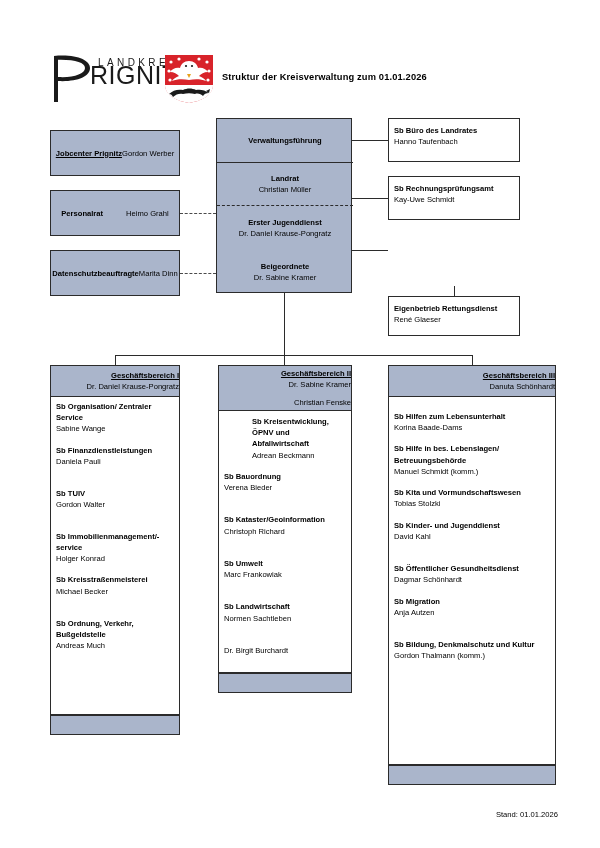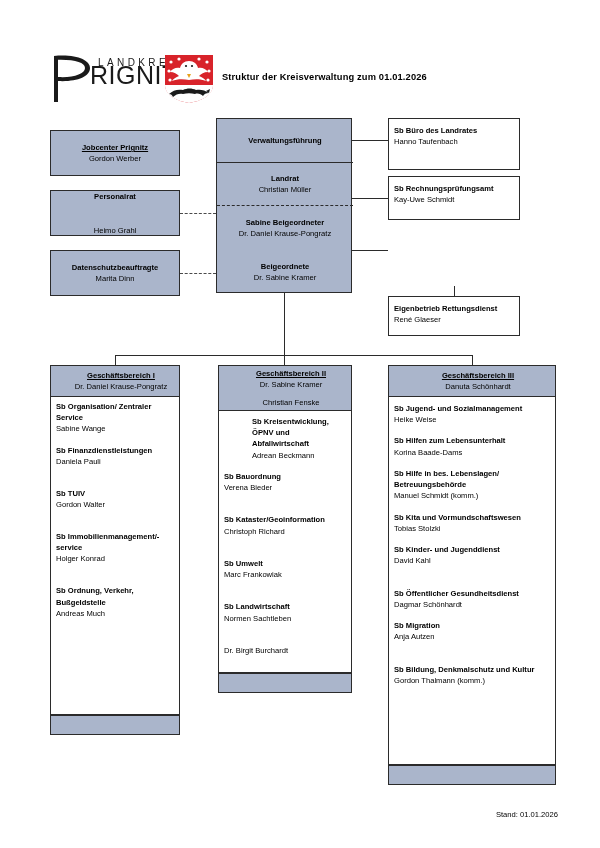--- a/index.html
+++ b/index.html
@@ -35,21 +35,21 @@
     position: absolute;
     background: #ffffff;
     border: 1px solid #2b2b2b;
   }
   .ttl { font-weight: bold; }
   .ul { text-decoration: underline; }
 
   
   .side-box {
     width: 130px; height: 46px;
-    display: flex; flex-direction: column;
+    display: flex; flex-direction: row;
     align-items: center; justify-content: center;
     font-size: 7.6px; line-height: 1.45;
   }
   .side-box .nm { font-weight: normal; }
 
   
   #central { left: 216px; top: 118px; width: 136px; height: 175px; padding: 0; }
   .cseg {
     position: absolute; left: 0; width: 136px;
     display: flex; flex-direction: column;
@@ -63,21 +63,21 @@
   .right-box {
     width: 132px;
     padding: 6px 5px 5px 5px;
     font-size: 7.6px; line-height: 1.5;
   }
   .right-box .nm { font-weight: normal; }
 
   
   .gb-head {
     display: flex; flex-direction: column;
-    align-items: center; justify-content: center;
+    align-items: flex-end; justify-content: center;
     font-size: 7.6px; line-height: 1.5; text-align: center; padding-left: 12px;
   }
   .gb-body {
     position: absolute;
     background: #ffffff;
     border: 1px solid #2b2b2b;
     border-top: none;
     padding: 4px 4px 0 5px;
     overflow: hidden;
   }
@@ -172,31 +172,31 @@
     </div>
     <div class="cdiv-solid" style="top:43px;"></div>
 
     <div class="cseg" style="top:44px; height:42px;">
       <div class="ttl">Landrat</div>
       <div>Christian Müller</div>
     </div>
     <div class="cdiv-dash" style="top:86px;"></div>
 
     <div class="cseg" style="top:88px; height:42px;">
-      <div class="ttl">Sabine Beigeordneter</div>
+      <div class="ttl">Erster Jugenddienst</div>
       <div>Dr. Daniel Krause-Pongratz</div>
     </div>
 
     <div class="cseg" style="top:131px; height:44px;">
       <div class="ttl">Beigeordnete</div>
       <div>Dr. Sabine Kramer</div>
     </div>
   </div>
 
-  <div class="box-white right-box" style="left:388px; top:118px; height:52px;">
+  <div class="box-white right-box" style="left:388px; top:118px; height:44px;">
     <div class="ttl">Sb Büro des Landrates</div>
     <div class="nm">Hanno Taufenbach</div>
   </div>
   <div class="ln-h" style="left:352px; top:140px; width:36px;"></div>
 
   <div class="box-white right-box" style="left:388px; top:176px; height:44px;">
     <div class="ttl">Sb  Rechnungsprüfungsamt</div>
     <div class="nm">Kay-Uwe Schmidt</div>
   </div>
   <div class="ln-h" style="left:352px; top:198px; width:36px;"></div>
@@ -230,20 +230,24 @@
       <div class="u-n">Daniela Pauli</div>
     </div>
     <div class="unit" style="margin-top:21px;">
       <div class="u-t">Sb TUIV</div>
       <div class="u-n">Gordon Walter</div>
     </div>
     <div class="unit" style="margin-top:20px;">
       <div class="u-t">Sb Immobilienmanagement/-service</div>
       <div class="u-n">Holger Konrad</div>
     </div>
+    <div class="unit" style="margin-top:10px;">
+      <div class="u-t">Sb Kreisstraßenmeisterei</div>
+      <div class="u-n">Michael Becker</div>
+    </div>
     <div class="unit" style="margin-top:21px;">
       <div class="u-t">Sb Ordnung, Verkehr, Bußgeldstelle</div>
       <div class="u-n">Andreas Much</div>
     </div>
   </div>
   <div class="gb-foot" style="left:50px; top:715px; width:130px; height:20px;"></div>
 
   <div class="box gb-head" style="left:218px; top:365px; width:134px; height:46px;">
     <div class="ttl ul">Geschäftsbereich II</div>
     <div>Dr. Sabine Kramer</div>
@@ -274,24 +278,20 @@
       <div class="u-n">Dr. Birgit Burchardt</div>
     </div>
   </div>
   <div class="gb-foot" style="left:218px; top:673px; width:134px; height:20px;"></div>
 
   <div class="box gb-head" style="left:388px; top:365px; width:168px; height:32px;">
     <div class="ttl ul">Geschäftsbereich III</div>
     <div>Danuta Schönhardt</div>
   </div>
   <div class="gb-body" style="left:388px; top:397px; width:168px; height:368px;">
-    <div class="unit" style="margin-top:2px;">
-      <div class="u-t">Sb Jugend- und Sozialmanagement</div>
-      <div class="u-n">Heike Weise</div>
-    </div>
     <div class="unit" style="margin-top:10px;">
       <div class="u-t">Sb Hilfen zum Lebensunterhalt</div>
       <div class="u-n">Korina Baade-Dams</div>
     </div>
     <div class="unit" style="margin-top:10px;">
       <div class="u-t">Sb Hilfe in bes. Lebenslagen/ Betreuungsbehörde</div>
       <div class="u-n">Manuel Schmidt (komm.)</div>
     </div>
     <div class="unit" style="margin-top:10px;">
       <div class="u-t">Sb Kita und Vormundschaftswesen</div>

